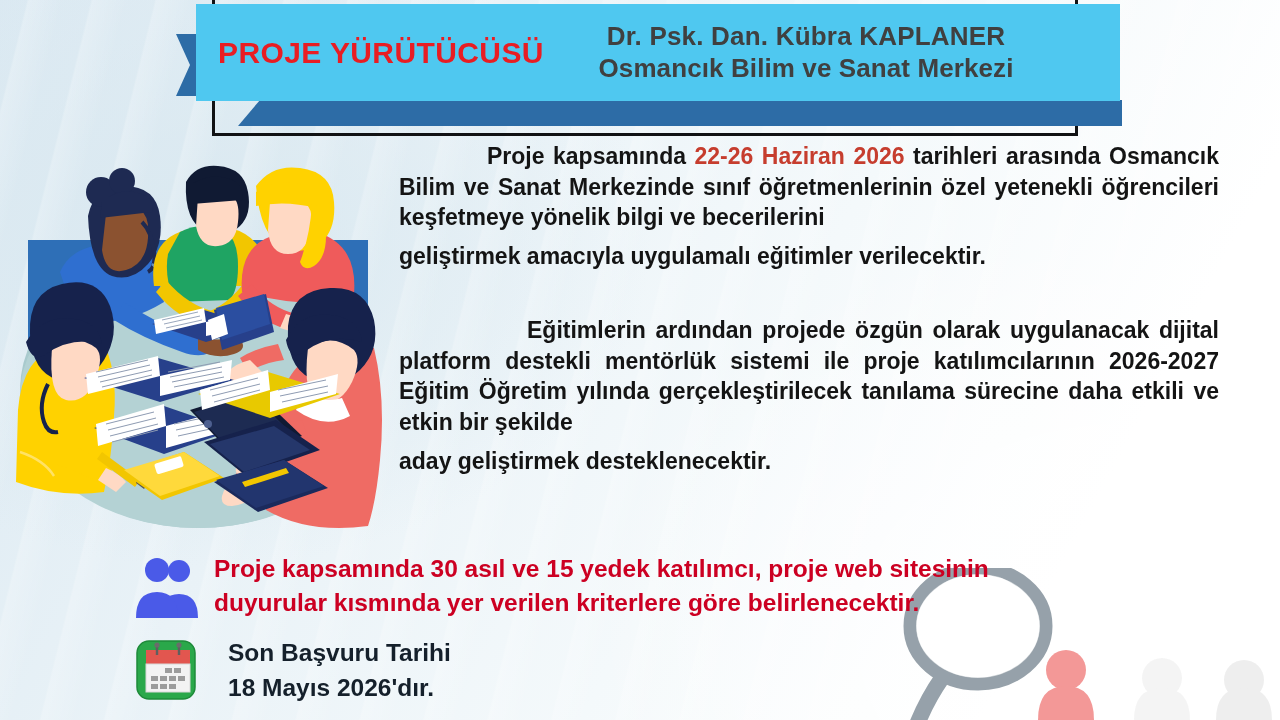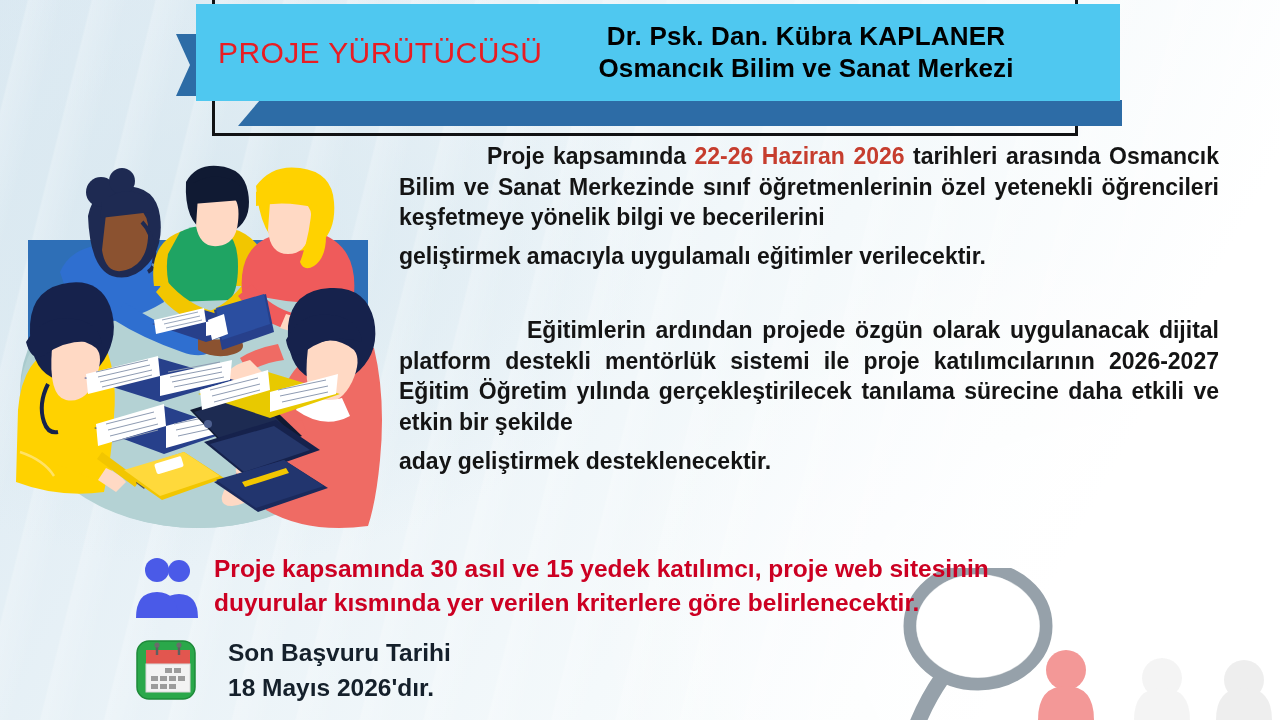--- a/index.html
+++ b/index.html
@@ -39,26 +39,26 @@
     position:absolute;left:176px;top:34px;width:44px;height:62px;
     background:#2d6ca6;
     clip-path:polygon(0 0, 100% 0, 100% 100%, 0 100%, 14px 50%);
   }
   .hdr-band{
     position:absolute;left:196px;top:4px;width:924px;height:97px;
     background:#4fc8f0;
     display:flex;align-items:center;
   }
   .hdr-left-title{
-    color:#e81d23;font-weight:normal;font-size:30px;letter-spacing:.4px;
+    color:#e81d23;font-weight:bold;font-size:30px;letter-spacing:.4px;
     padding-left:22px;width:320px;flex:0 0 auto;white-space:nowrap;
     font-family:"Liberation Sans", sans-serif;
   }
   .hdr-right{
-    flex:1 1 auto;text-align:center;color:#000000;font-weight:bold;
+    flex:1 1 auto;text-align:center;color:#404040;font-weight:bold;
     line-height:1.22;padding-right:46px;
   }
   .hdr-right .l1{font-size:26px;display:block;letter-spacing:.2px;}
   .hdr-right .l2{font-size:26px;display:block;letter-spacing:.1px;}
 
   
   .body-col{
     position:absolute;left:399px;top:141px;width:820px;
   }
   .para{

